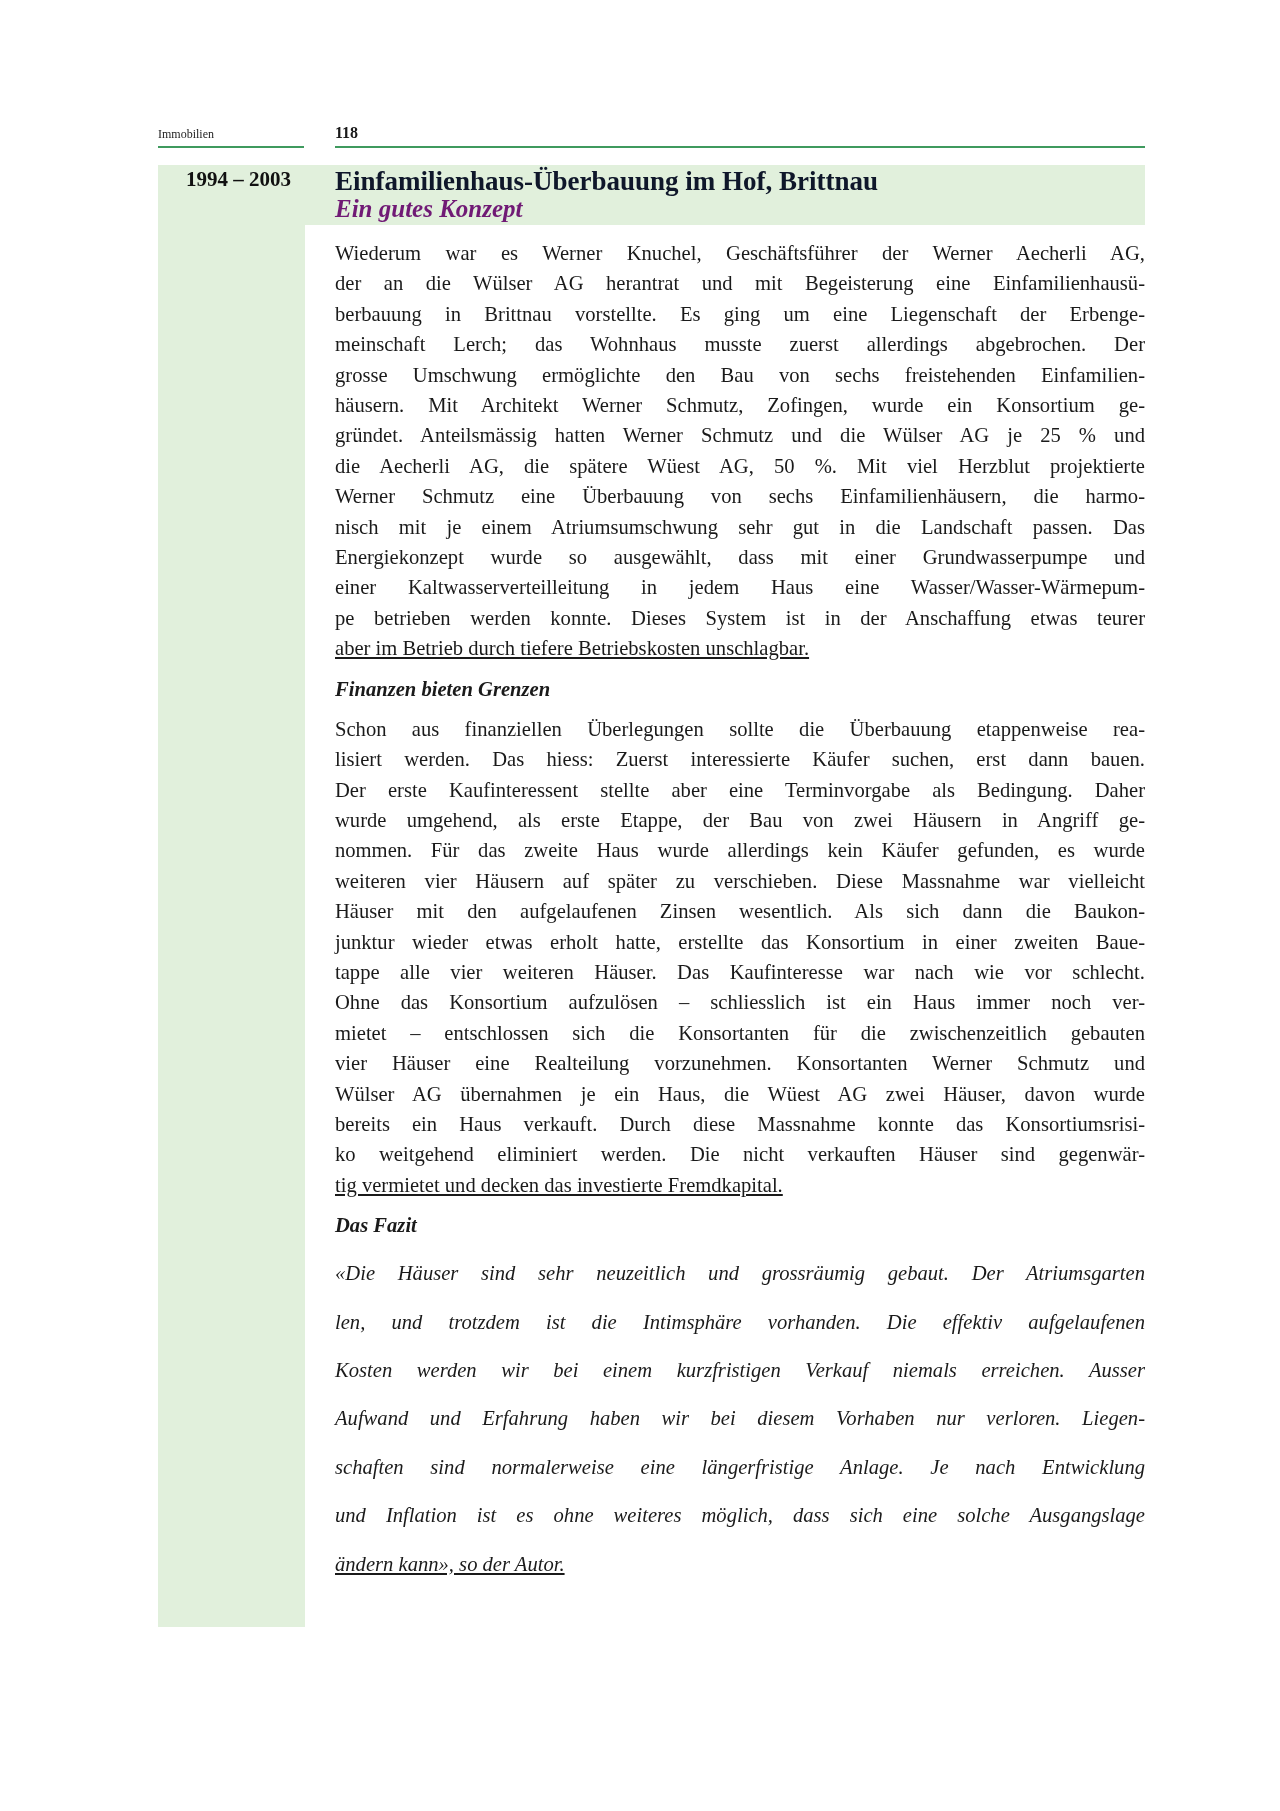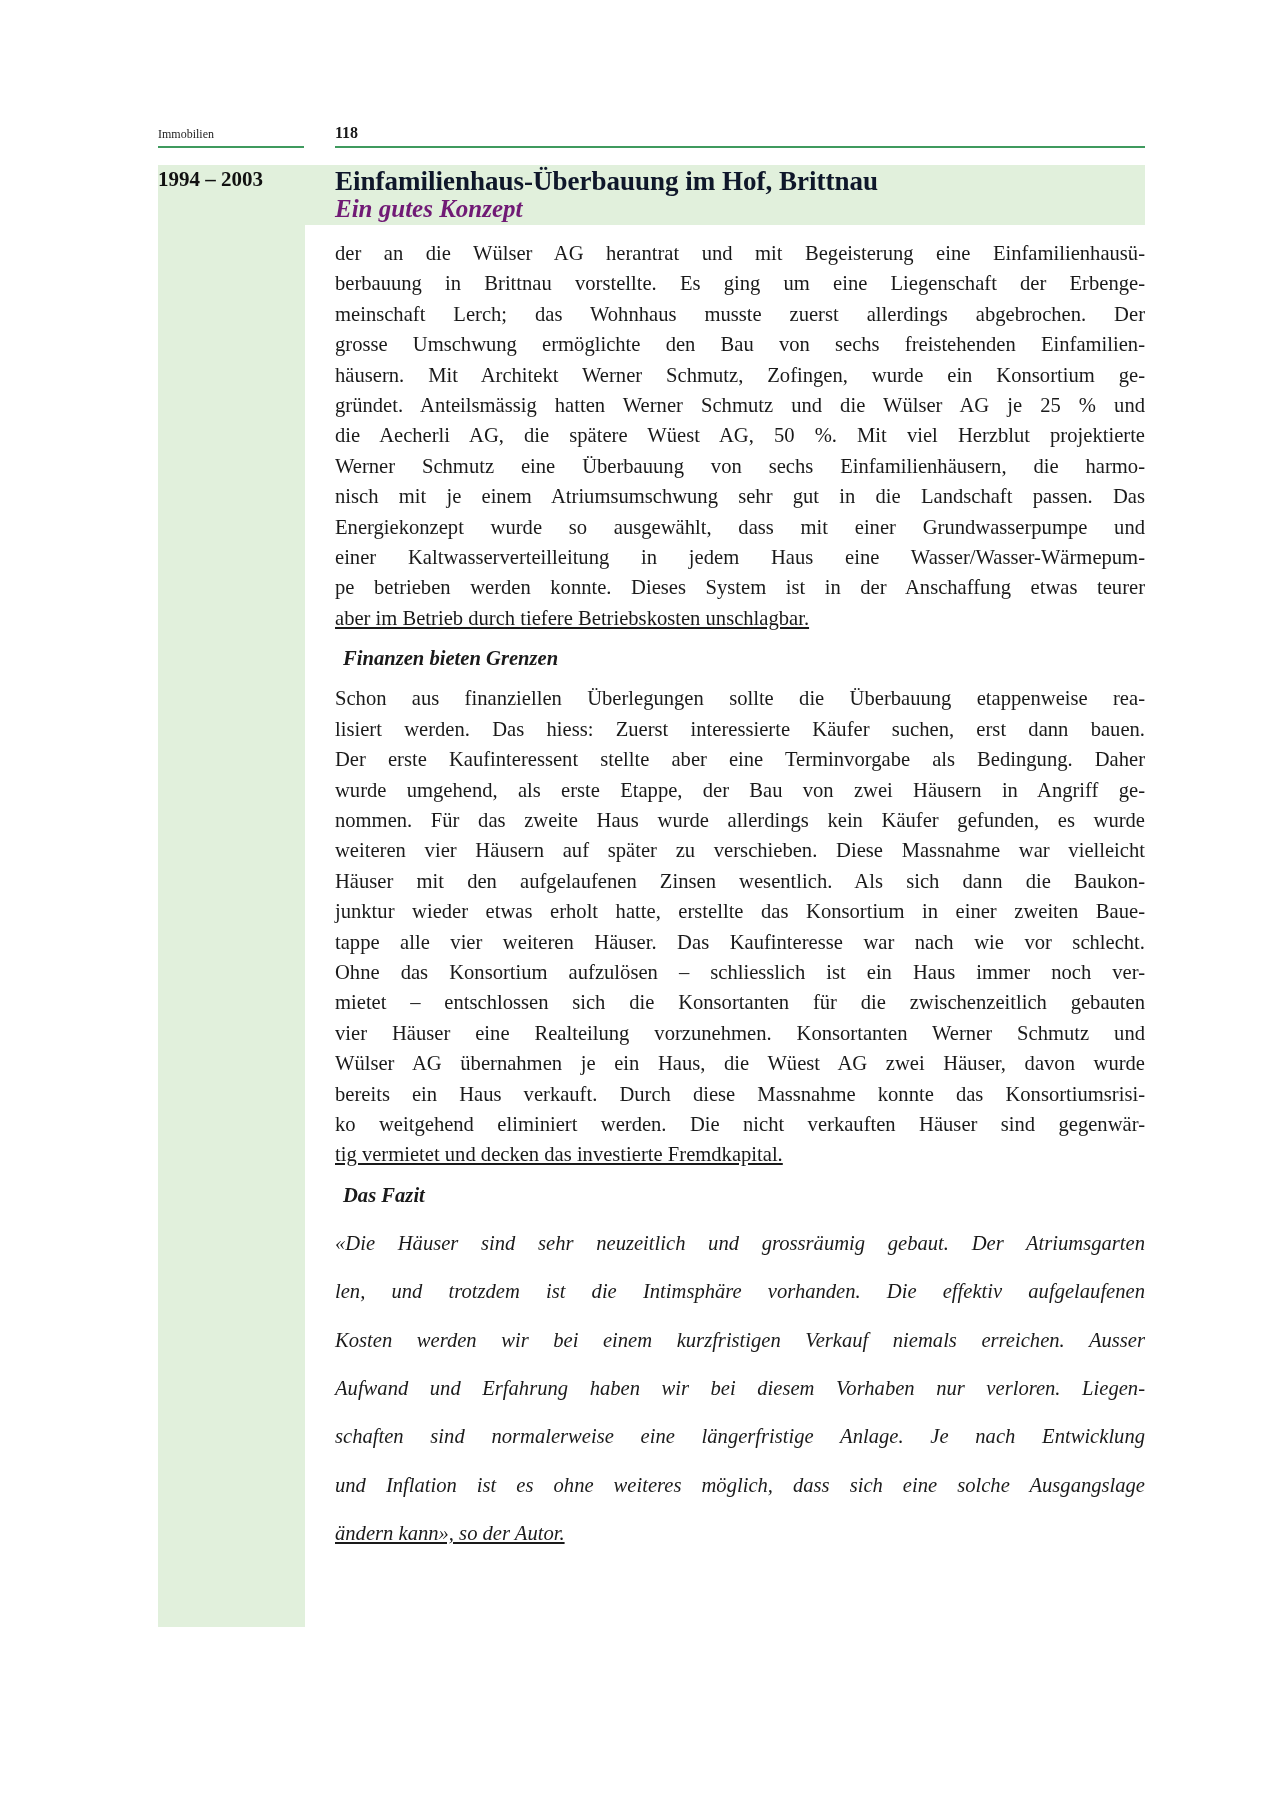--- a/index.html
+++ b/index.html
@@ -71,20 +71,21 @@
       height: 60px;
       background: #e1f0dc;
     }
     .years {
       position: absolute;
       left: 158px;
       top: 167px;
       font-size: 21px;
       font-weight: bold;
       color: #111;
+      padding-left: 28px;
     }
     .article-title {
       position: absolute;
       left: 335px;
       top: 167px;
       font-size: 27px;
       font-weight: bold;
       color: #0f172a;
       line-height: 28px;
     }
@@ -106,21 +107,21 @@
       width: 810px;
       font-size: 20.6px;
       line-height: 30.4px;
       text-align: justify;
       hyphens: manual;
     }
     .body .para {
       margin-bottom: 10px;
     }
     .body h3 {
-      margin: 0 0 10px 8px;
+      margin: 0 0 10px 0;
       font-size: 20.6px;
       font-weight: bold;
       font-style: italic;
       line-height: 30px;
     }
     .line {
       display: block;
       text-align: justify;
       text-align-last: justify;
       white-space: nowrap;
@@ -146,20 +147,21 @@
 
   <div class="left-column"></div>
   <div class="title-band"></div>
 
   <div class="years">1994 – 2003</div>
   <div class="article-title">Einfamilienhaus-Überbauung im Hof, Brittnau</div>
   <div class="article-subtitle">Ein gutes Konzept</div>
 
   <div class="body">
     <div class="para">
+        <span class="line">Wiederum war es Werner Knuchel, Geschäftsführer der Werner Aecherli AG,</span>
         <span class="line">der an die Wülser AG herantrat und mit Begeisterung eine Einfamilienhausü-</span>
         <span class="line">berbauung in Brittnau vorstellte. Es ging um eine Liegenschaft der Erbenge-</span>
         <span class="line">meinschaft Lerch; das Wohnhaus musste zuerst allerdings abgebrochen. Der</span>
         <span class="line">grosse Umschwung ermöglichte den Bau von sechs freistehenden Einfamilien-</span>
         <span class="line">häusern. Mit Architekt Werner Schmutz, Zofingen, wurde ein Konsortium ge-</span>
         <span class="line">gründet. Anteilsmässig hatten Werner Schmutz und die Wülser AG je 25 % und</span>
         <span class="line">die Aecherli AG, die spätere Wüest AG, 50 %. Mit viel Herzblut projektierte</span>
         <span class="line">Werner Schmutz eine Überbauung von sechs Einfamilienhäusern, die harmo-</span>
         <span class="line">nisch mit je einem Atriumsumschwung sehr gut in die Landschaft passen. Das</span>
         <span class="line">Energiekonzept wurde so ausgewählt, dass mit einer Grundwasserpumpe und</span>

